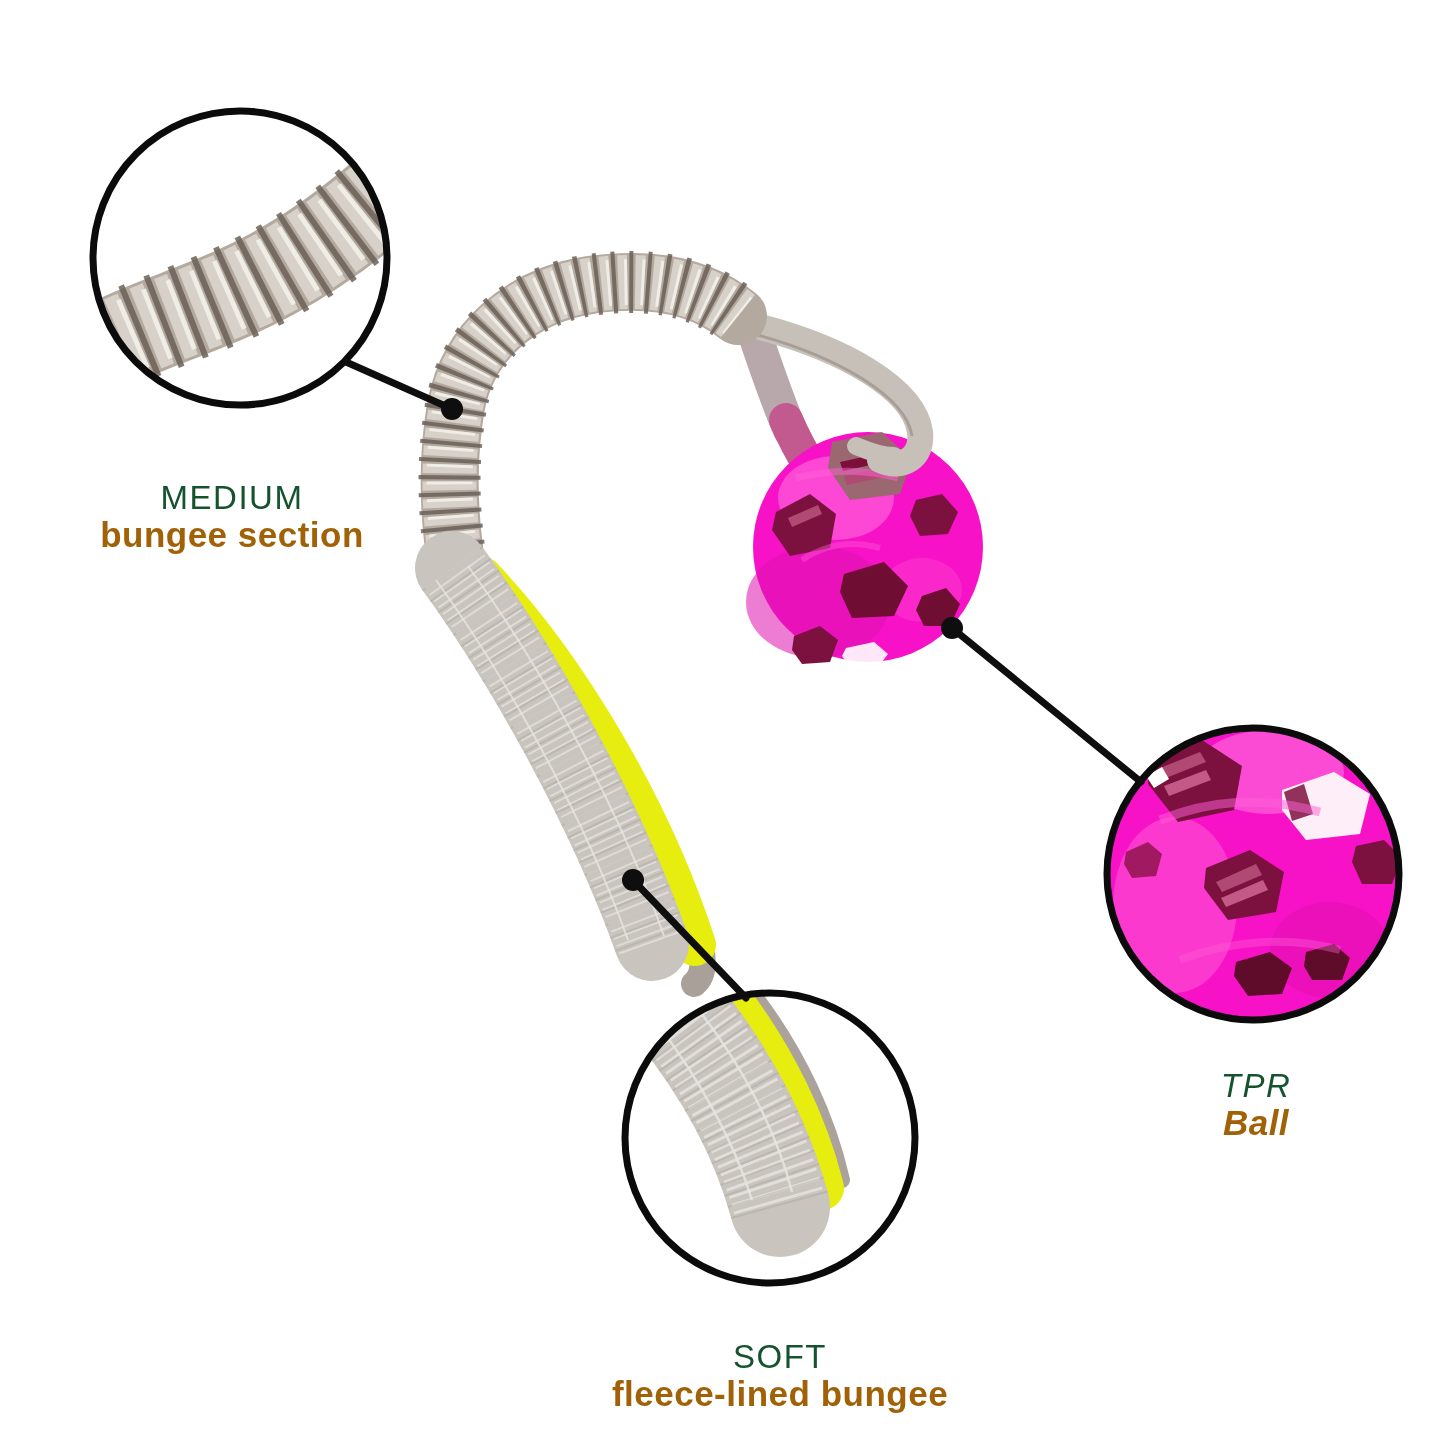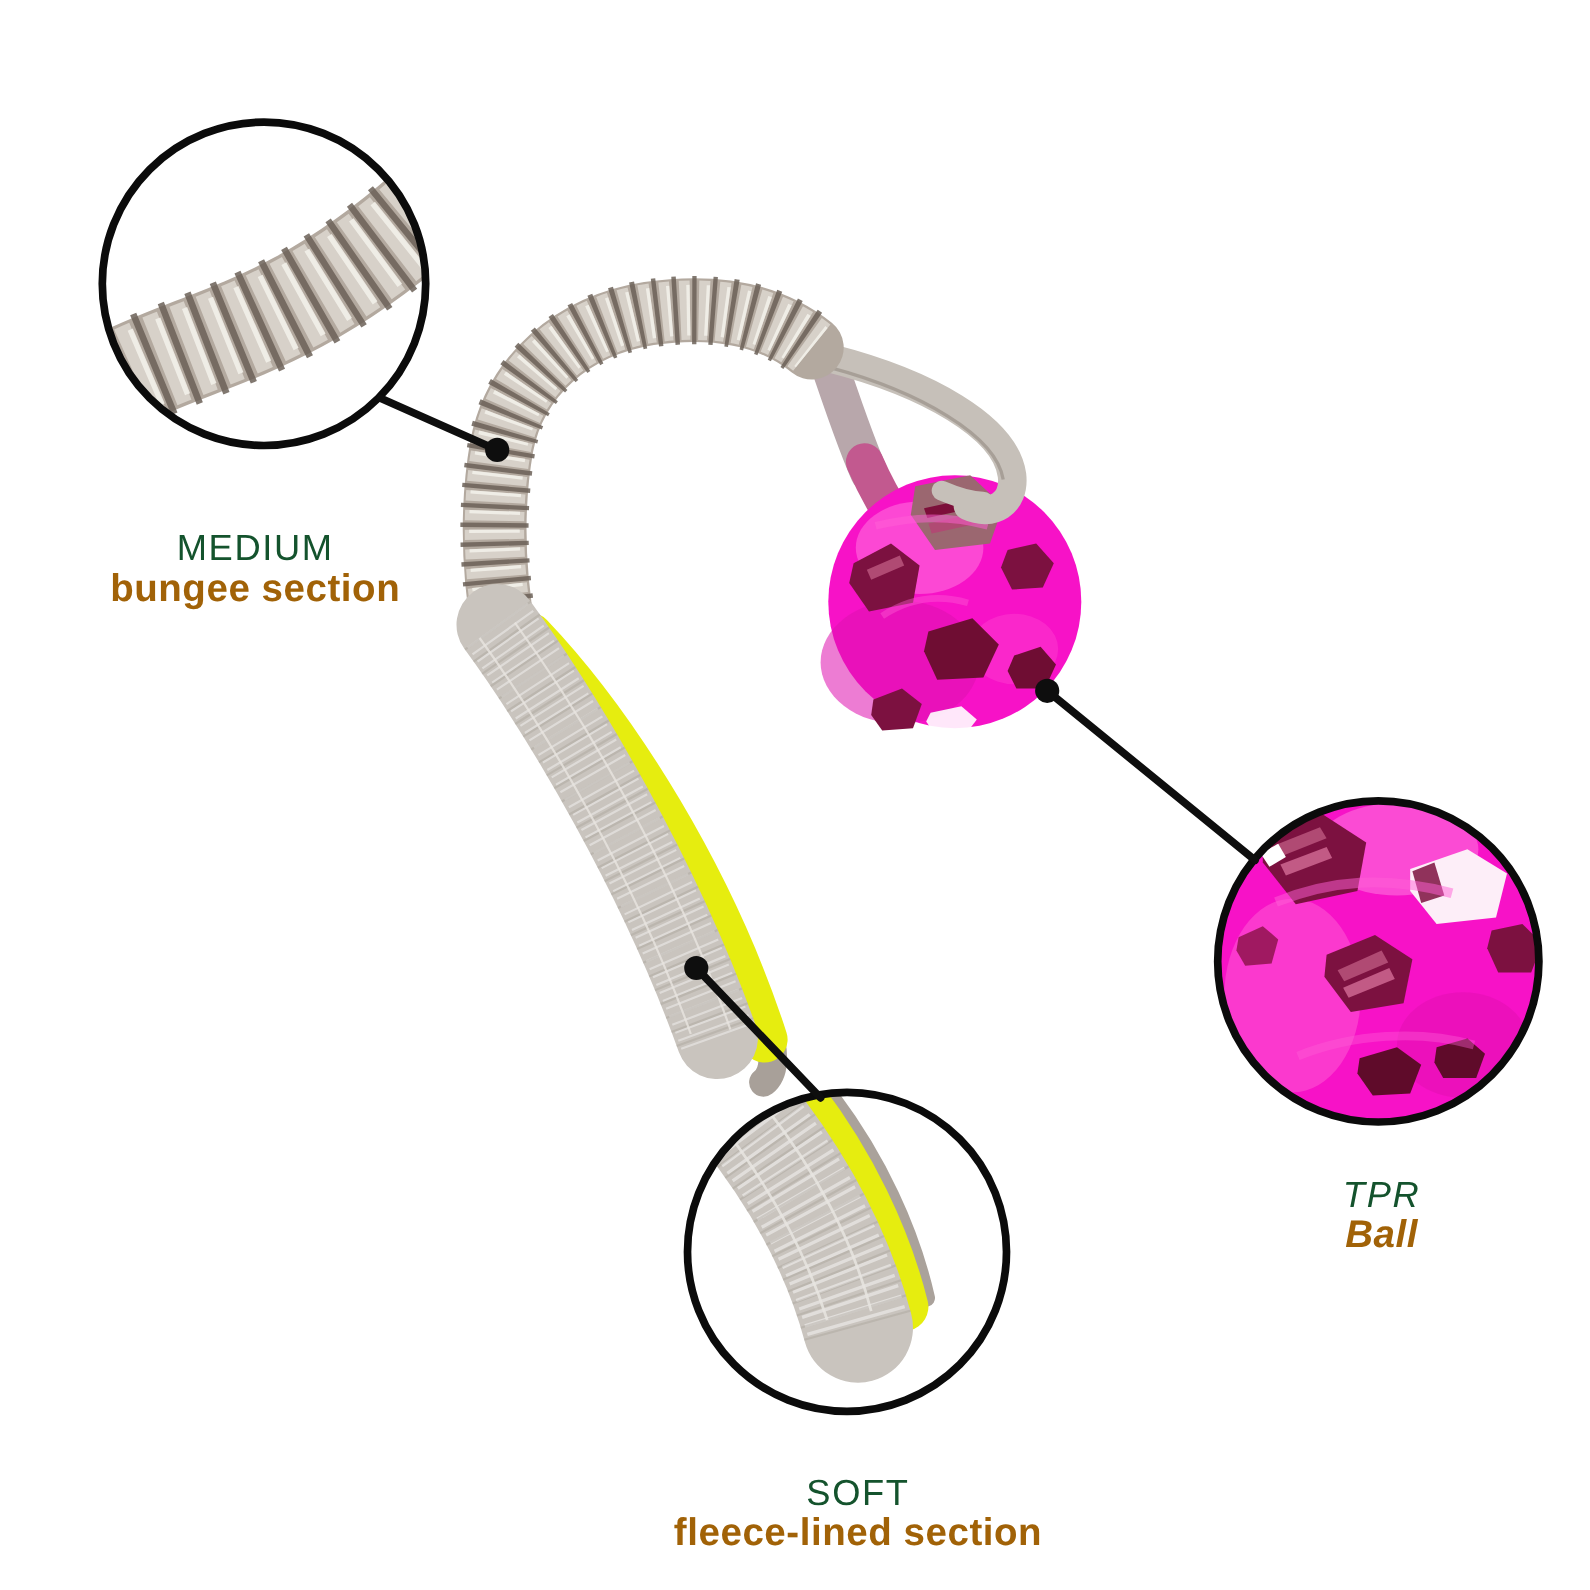--- a/index.html
+++ b/index.html
@@ -126,14 +126,14 @@
   <div class="title">bungee section</div>
 </div>
 
 <div class="label" style="left:1256px;top:1070px;font-style:italic;">
   <div class="kicker">TPR</div>
   <div class="title">Ball</div>
 </div>
 
 <div class="label" style="left:780px;top:1317px;margin-top:24px;">
   <div class="kicker">SOFT</div>
-  <div class="title">fleece-lined section</div>
+  <div class="title">fleece-lined bungee</div>
 </div>
 
 </body></html>

